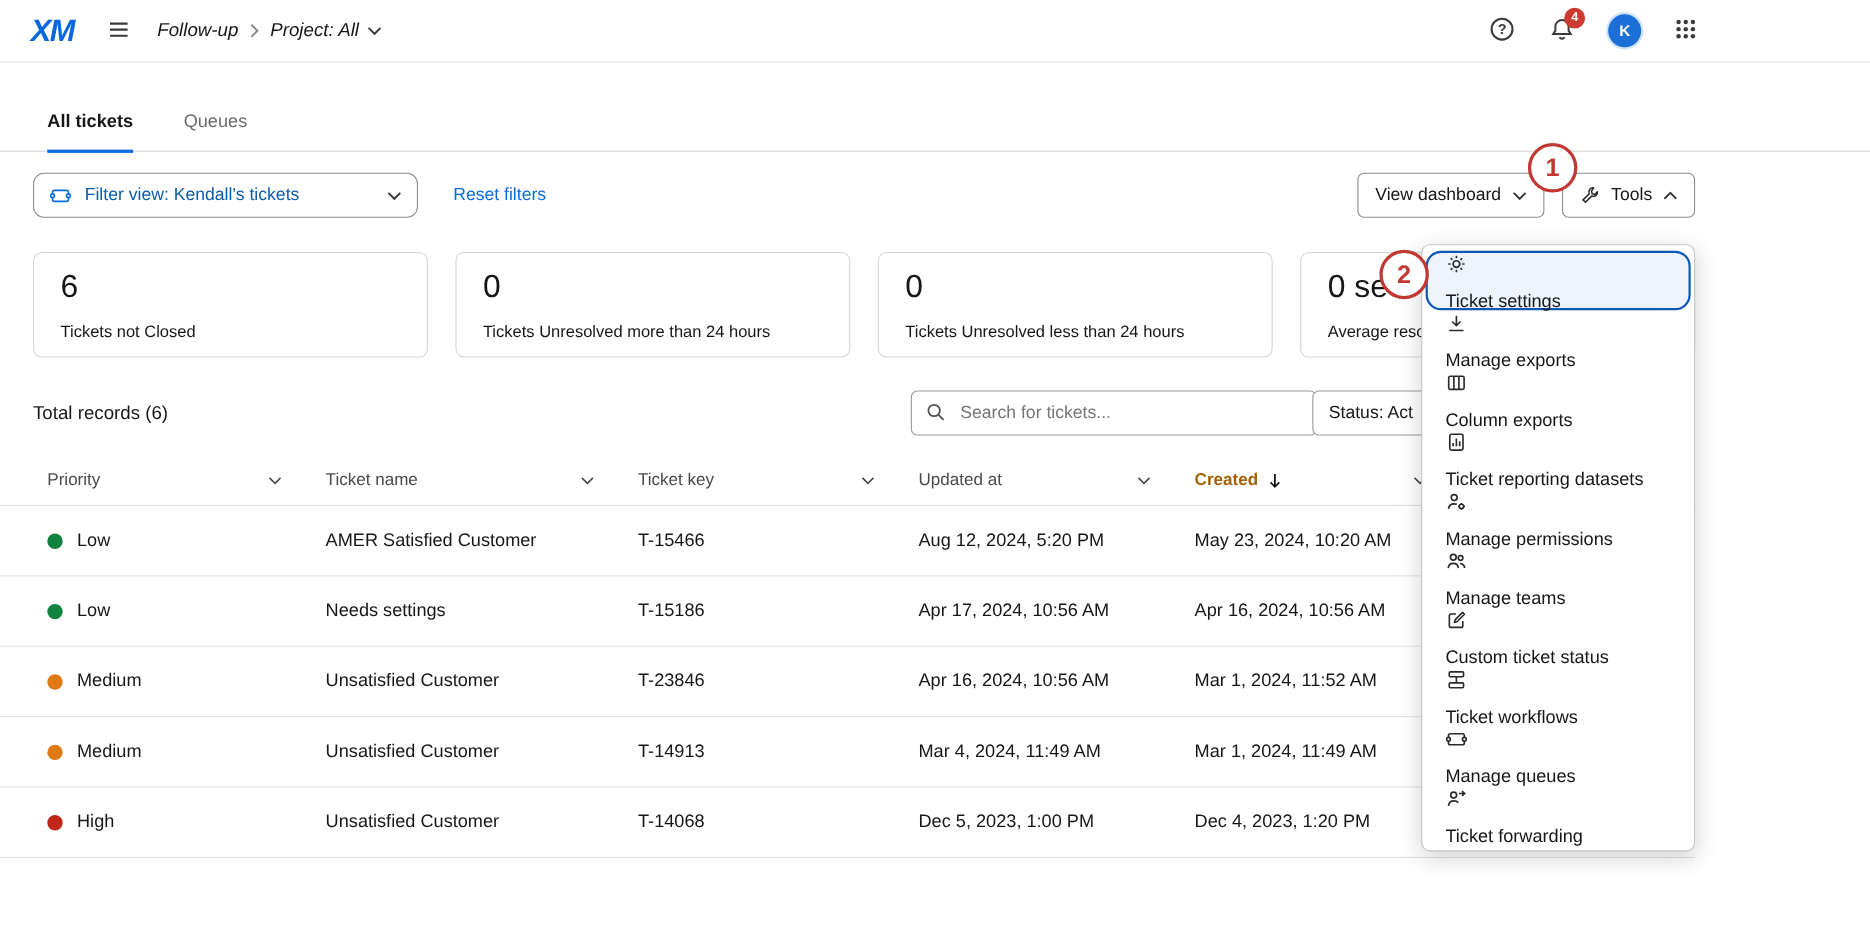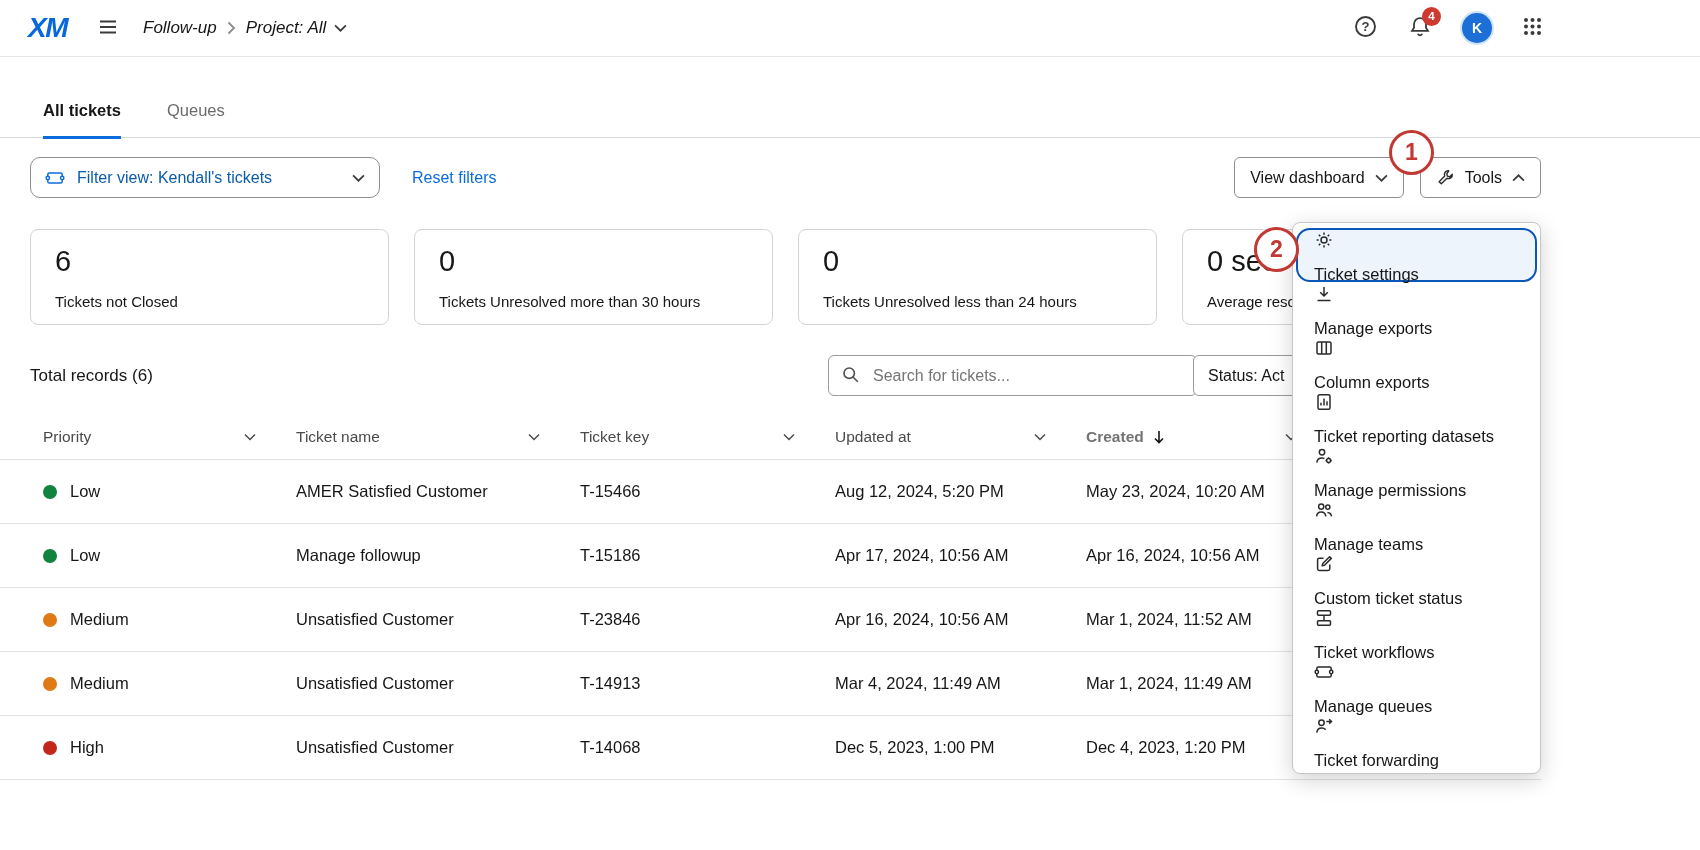--- a/index.html
+++ b/index.html
@@ -82,21 +82,21 @@
 
   
   .table { margin:18px 0 0 0; width:1541px; }
   .thead, .trow {
     display:grid; grid-template-columns:253px 284px 255px 251px 251px 1fr;
     padding-left:43px; align-items:center;
   }
   .thead { height:46px; border-bottom:1px solid #e0e0e0; color:#4a4a4a; font-size:15.5px; }
   .th { display:flex; align-items:center; justify-content:space-between; padding-right:40px; cursor:pointer; }
   .th .chev { color:#4a4a4a; flex:none; }
-  .th-created { color:#737373; font-weight:bold; justify-content:flex-start; gap:9px; }
+  .th-created { color:#a16207; font-weight:bold; justify-content:flex-start; gap:9px; }
   .th-created .chev { margin-left:auto; }
   .sort-arrow { display:flex; color:#161616; }
   .trow { height:64px; border-bottom:1px solid #e3e3e3; font-size:16.5px; }
   .prio-cell { display:flex; align-items:center; }
   .dot { width:14px; height:14px; border-radius:50%; margin-right:13px; flex:none; }
 
   
   .tools-menu {
     position:absolute; left:1292px; top:222px; width:249px; background:#fff;
     border:1px solid #c6c6c6; border-radius:8px; box-shadow:0 6px 22px rgba(0,0,0,.18);
@@ -242,21 +242,21 @@
       </div>
     </div>
 
     <div class="stats">
       <div class="card">
         <div class="card-value">6</div>
         <div class="card-label">Tickets not Closed</div>
       </div>
       <div class="card">
         <div class="card-value">0</div>
-        <div class="card-label">Tickets Unresolved more than 30 hours</div>
+        <div class="card-label">Tickets Unresolved more than 24 hours</div>
       </div>
       <div class="card">
         <div class="card-value">0</div>
         <div class="card-label">Tickets Unresolved less than 24 hours</div>
       </div>
       <div class="card">
         <div class="card-value">0 sec</div>
         <div class="card-label">Average reso</div>
       </div>
     </div>
@@ -335,21 +335,21 @@
         <div>T-15466</div>
         <div>Aug 12, 2024, 5:20 PM</div>
         <div>May 23, 2024, 10:20 AM</div>
       </div>
 
       <div class="trow">
         <div class="prio-cell">
           <span class="dot" style="background-color: rgb(18, 130, 63);"></span>
           <span>Low</span>
         </div>
-        <div>Manage followup</div>
+        <div>Needs settings</div>
         <div>T-15186</div>
         <div>Apr 17, 2024, 10:56 AM</div>
         <div>Apr 16, 2024, 10:56 AM</div>
       </div>
 
       <div class="trow">
         <div class="prio-cell">
           <span class="dot" style="background-color: rgb(224, 122, 23);"></span>
           <span>Medium</span>
         </div>

